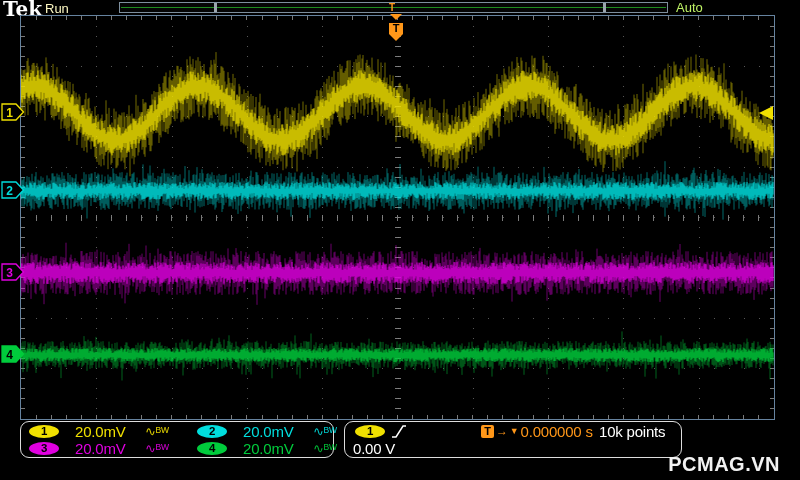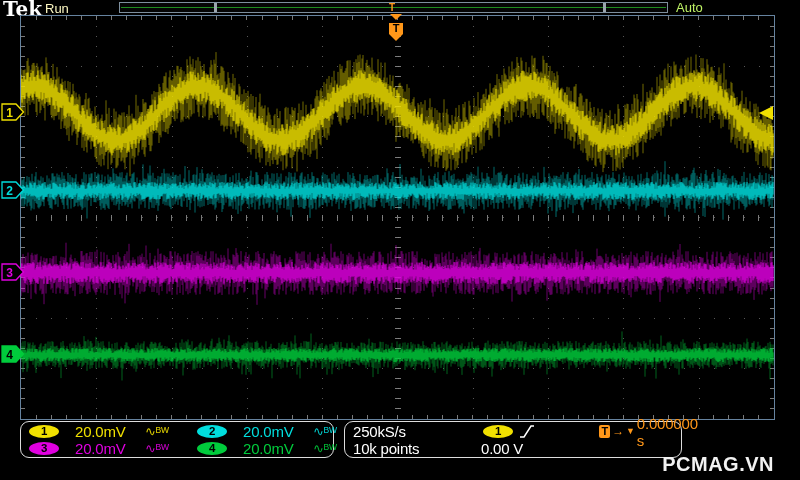--- a/index.html
+++ b/index.html
@@ -34,21 +34,21 @@
          grid-auto-rows:17px;padding:1px 6px 0 8px;}
   .ch-badge{width:30px;height:13px;border-radius:50%;display:inline-block;text-align:center;
             font-size:11.5px;font-weight:700;line-height:13px;color:#000;justify-self:start;margin-left:2px;}
   .cpl{font-size:13px;opacity:.9;}
   .flexrow{display:flex;align-items:center;gap:6px;}
   .trigrow{display:flex;align-items:center;gap:2px;}
   .t-box{width:13px;height:13px;border-radius:2px;color:#000;font-weight:700;font-size:11px;
          line-height:13px;text-align:center;display:inline-block;}
   .arrow-g{font-size:12px;line-height:13px;}
   .dn-g{font-size:9px;line-height:13px;}
-  #watermark{position:absolute;right:26px;bottom:4px;font-size:20px;font-weight:700;
+  #watermark{position:absolute;right:20px;bottom:4px;font-size:20px;font-weight:700;
              letter-spacing:.5px;color:#f2f2f2;}
 </style>
 </head>
 <body>
 
 <div id="tek-logo">Tek</div>
 <div id="run-status">Run</div>
 <div id="recbar">
   <div class="grn"></div>
   <div class="brk" style="left:94px"></div>
@@ -105,21 +105,20 @@
   <span class="cpl" style="color: rgb(0, 222, 222);">∿ᴮᵂ</span>
   <span class="ch-badge" style="background: rgb(224, 0, 224);">3</span>
   <span style="color: rgb(224, 0, 224);">20.0mV</span>
   <span class="cpl" style="color: rgb(224, 0, 224);">∿ᴮᵂ</span>
   <span class="ch-badge" style="background: rgb(0, 204, 60);">4</span>
   <span style="color: rgb(0, 204, 60);">20.0mV</span>
   <span class="cpl" style="color: rgb(0, 204, 60);">∿ᴮᵂ</span>
 </div>
 
 <div id="h-box" class="robox">
-  <span>250kS/s</span>
   <span class="flexrow">
     <span class="ch-badge" id="trig-src-badge" style="background: rgb(240, 224, 0);">1</span>
     <svg width="16" height="15" viewBox="0 0 16 15">
       <path d="M1,13 h4 l7,-11 h3" stroke="#fff" stroke-width="1.5" fill="none"></path>
     </svg>
   </span>
   <span class="trigrow trig-c" style="color: rgb(255, 151, 25);">
     <span class="t-box trig-bg" style="background: rgb(255, 151, 25);">T</span>
     <span class="arrow-g">→</span>
     <span class="dn-g">▼</span>

